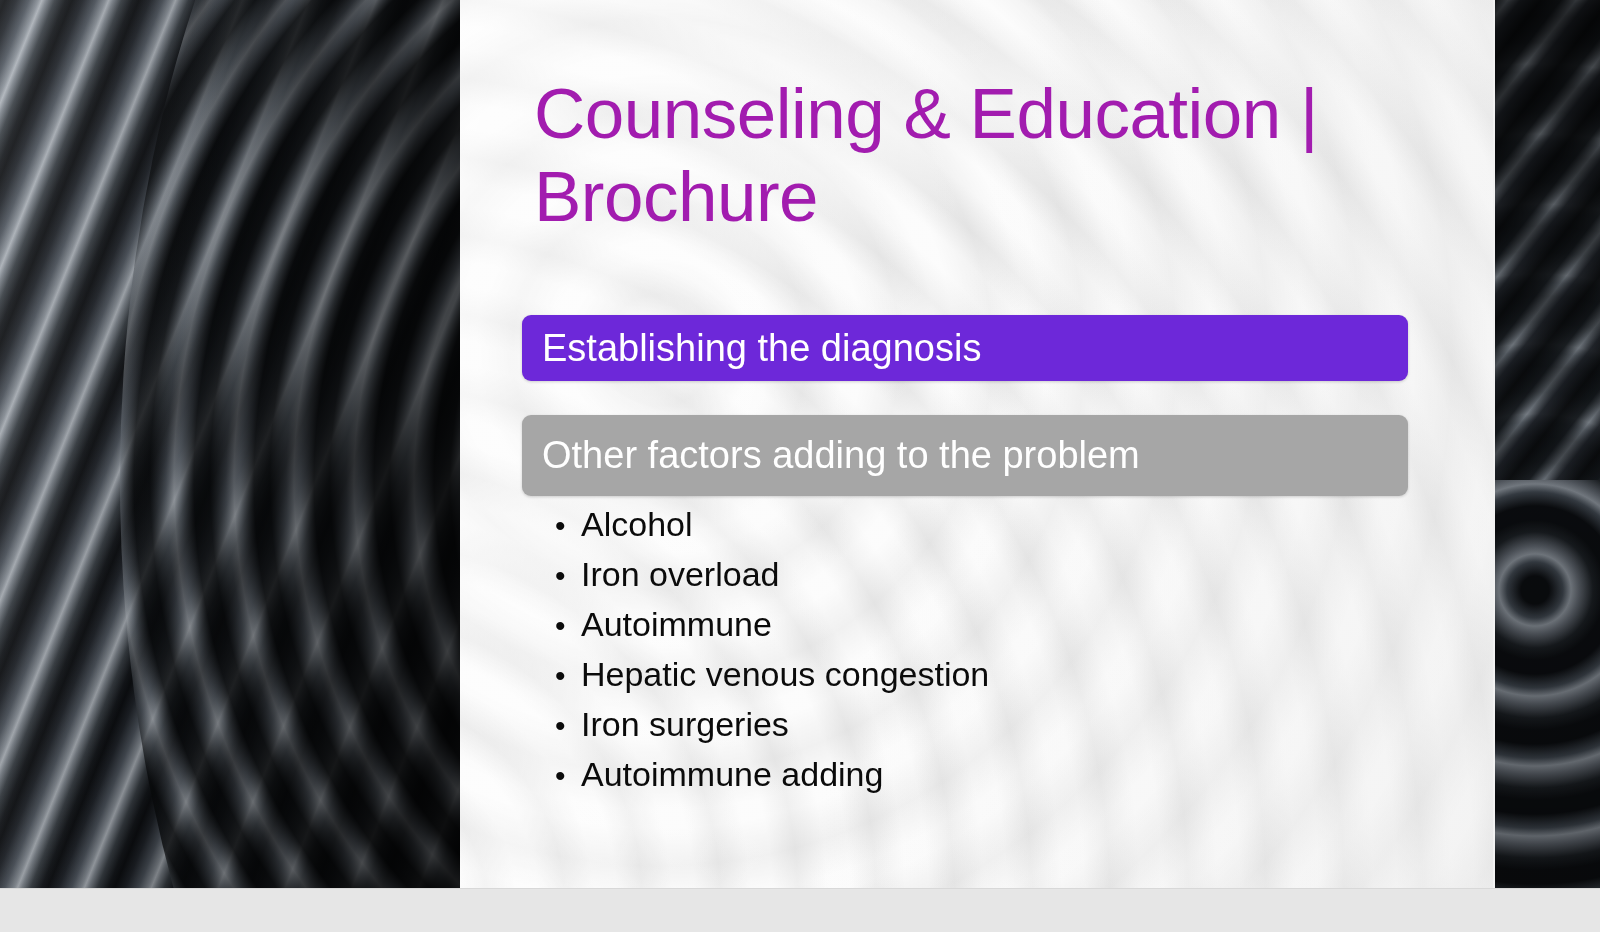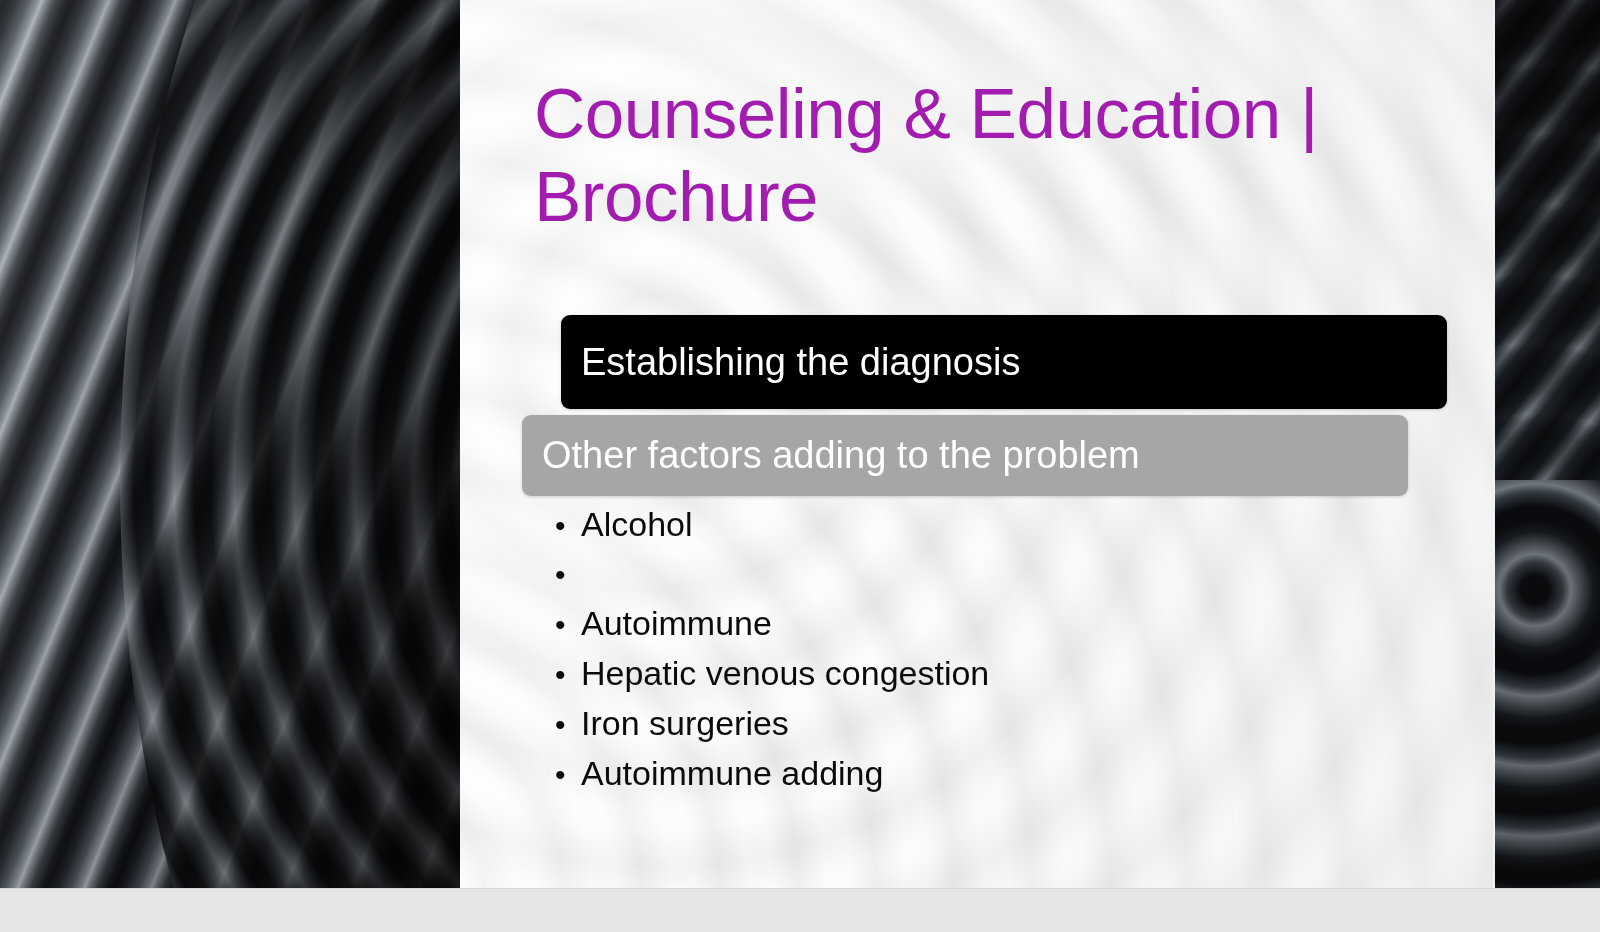--- a/index.html
+++ b/index.html
@@ -214,23 +214,22 @@
     display: flex;
     align-items: center;
     box-sizing: border-box;
     padding-left: 20px;
     font-size: 38px;
     font-weight: 400;
     box-shadow: 0 1px 3px rgba(0,0,0,0.18);
   }
   #banner-diagnosis {
     top: 315px;
-    height: 94px;
-    background: #000000;
-    margin-left: 39px;
+    height: 66px;
+    background: #6d28d9;
   }
   #banner-other-factors {
     top: 415px;
     height: 81px;
     background: #A6A6A6;
   }
 
   #bullet-list {
     position: absolute;
     left: 95px;
@@ -311,20 +310,21 @@
       <span>Other factors adding to the problem</span>
     </div>
 
     <ul id="bullet-list">
       <li>
         <span class="dot">•</span>
         <span>Alcohol</span>
       </li>
       <li>
         <span class="dot">•</span>
+        <span>Iron overload</span>
       </li>
       <li>
         <span class="dot">•</span>
         <span>Autoimmune</span>
       </li>
       <li>
         <span class="dot">•</span>
         <span>Hepatic venous congestion</span>
       </li>
       <li>

